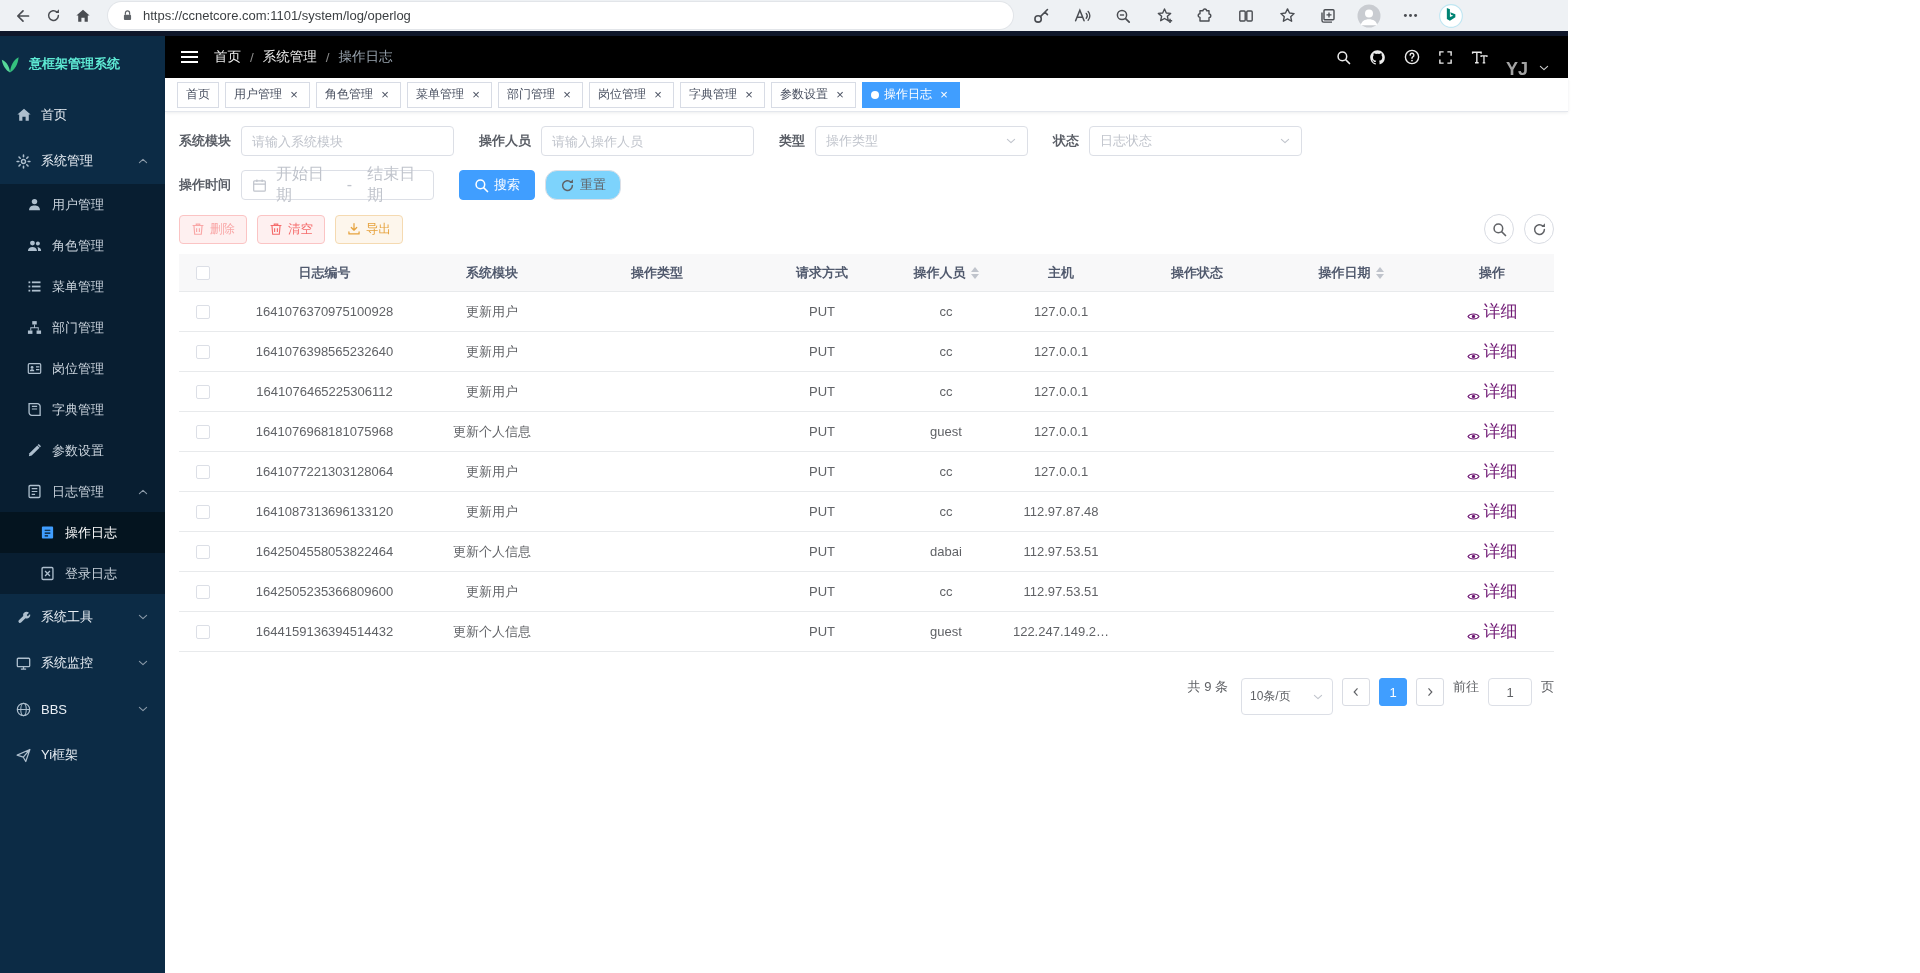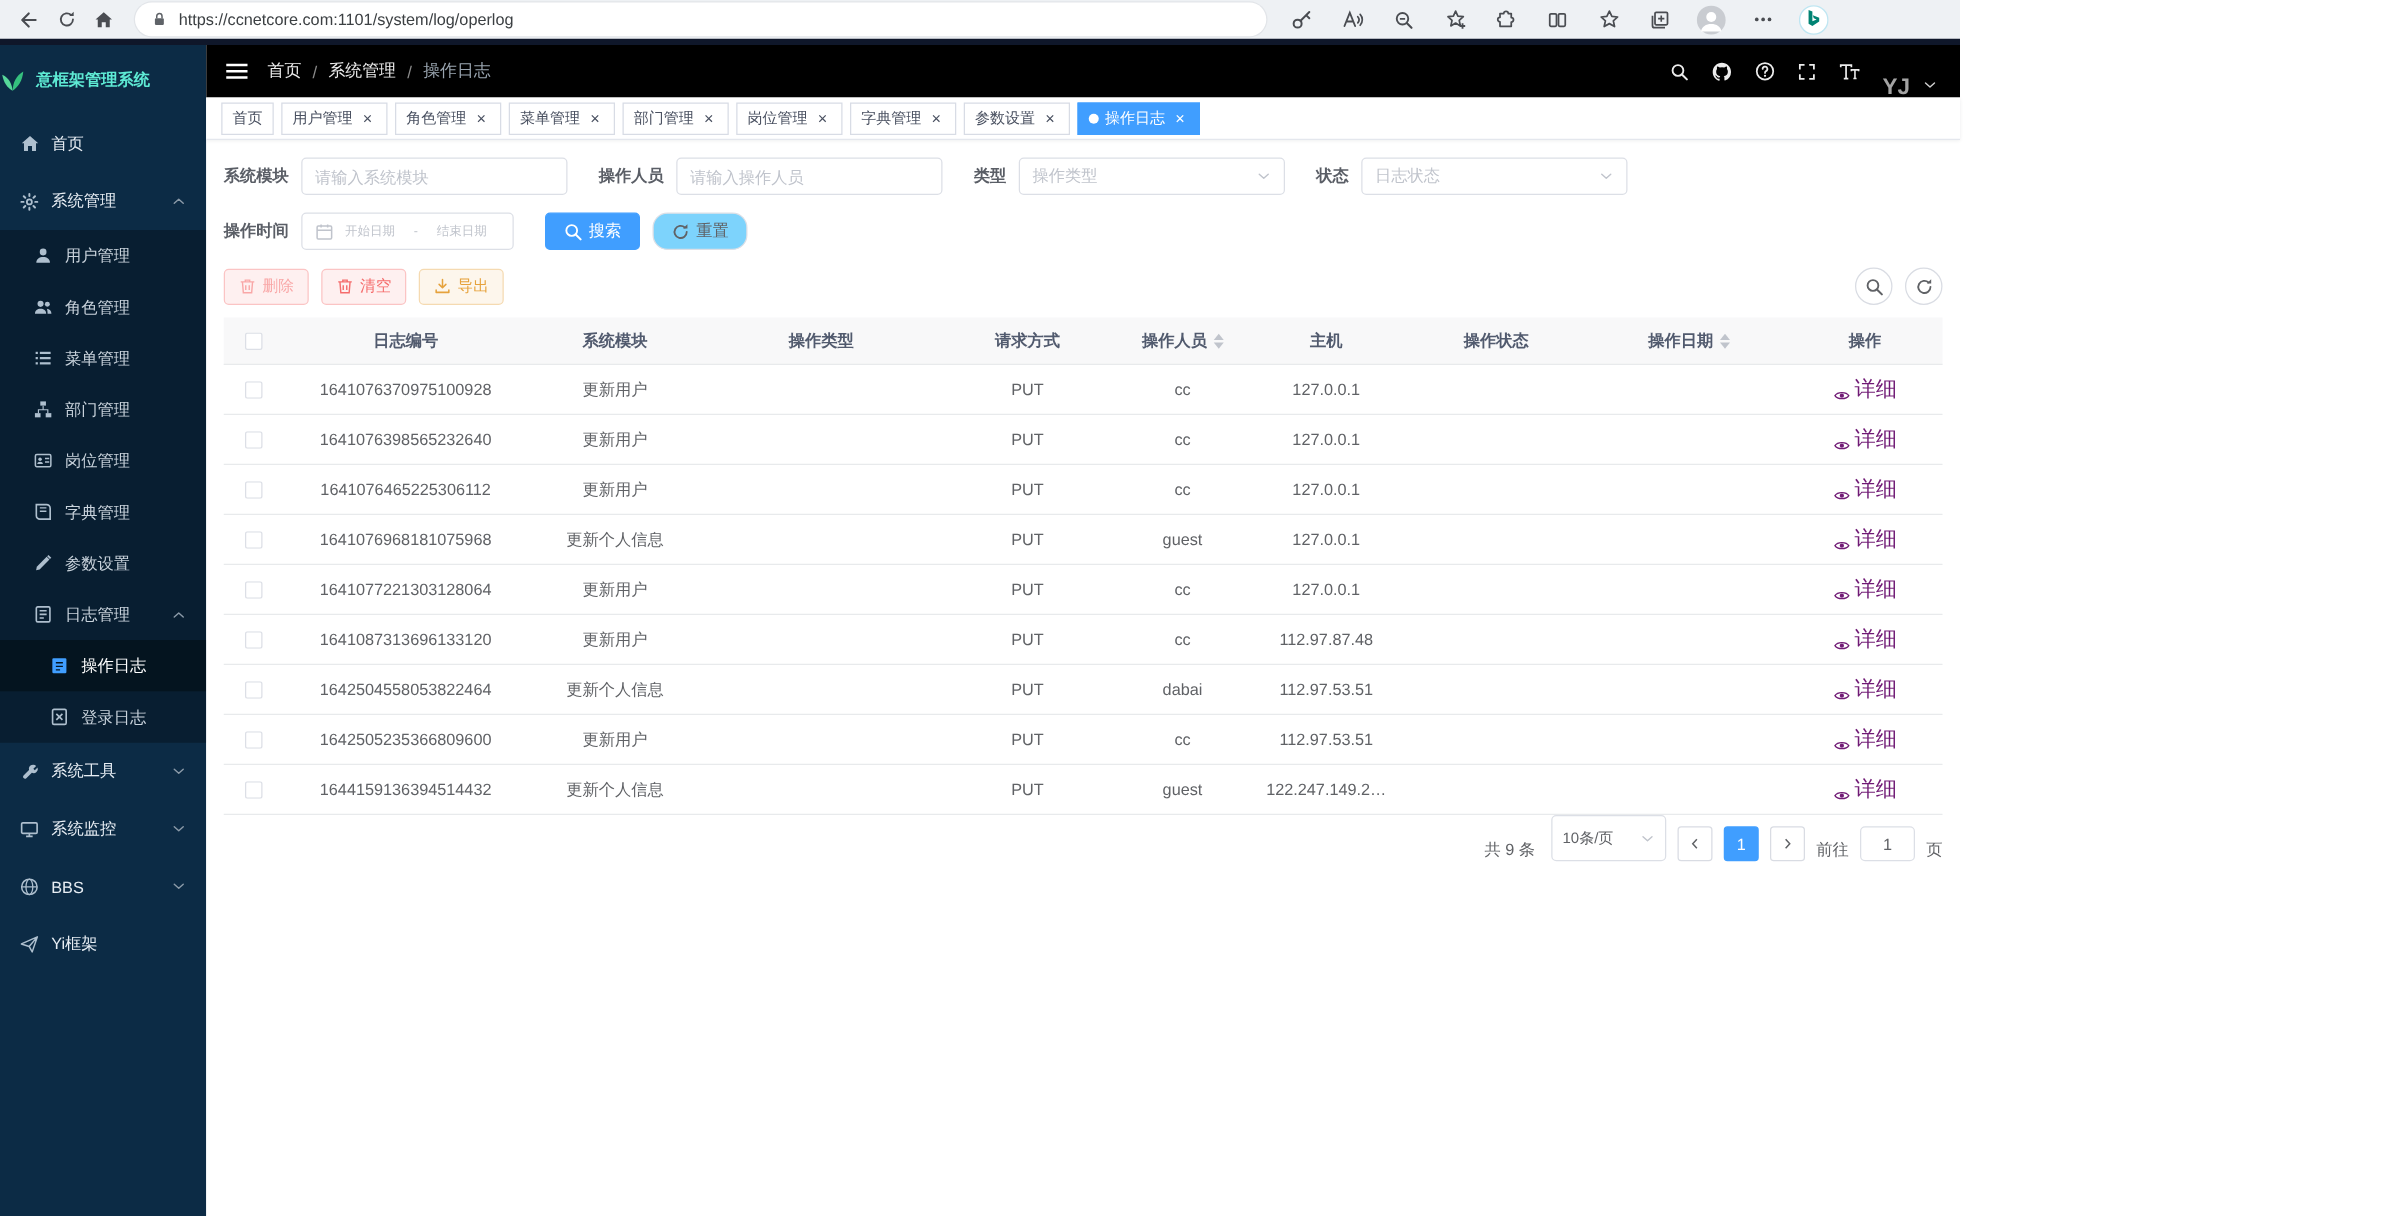--- a/index.html
+++ b/index.html
@@ -77,21 +77,21 @@
   .fgroup { display:flex; align-items:center; margin-right:25px; }
   .flabel { font-weight:bold; color:#5a5e66; margin-right:10px; white-space:nowrap; }
   .finput { width:213px; height:30px; border:1px solid #dcdfe6; border-radius:4px;
     background:#fff; display:flex; align-items:center; padding:0 10px; font-size:13px; }
   .finput input { border:none; outline:none; flex:1; min-width:0; font-size:13px; color:#606266;
     background:transparent; font-family:inherit; }
   .finput input::placeholder { color:#c0c4cc; }
   .fselect { justify-content:space-between; cursor:pointer; }
   .ph { color:#c0c4cc; }
   .selcaret { color:#c0c4cc; }
-  .fdate { width:170px; font-size:10px; }
+  .fdate { width:193px; font-size:16px; }
   .fdate .cal { color:#c0c4cc; margin-right:9px; }
   .fdate .sep { margin:0 15px; }
 
   .btn { height:30px; display:inline-flex; align-items:center; gap:5px; padding:0 14px;
     border-radius:4px; font-size:13px; cursor:pointer; border:1px solid transparent;
     font-family:inherit; }
   .btn-primary { background:#409eff; border-color:#409eff; color:#fff; }
   .btn-plain { background:#7dd3fc; border-color:#dcdfe6; color:#606266;border-radius:12px; }
   .btn-sm { height:29px; padding:0 11px; font-size:12.5px; }
   .btn-danger-disabled { background:#fef0f0; border-color:#fbc4c4; color:#f9a7a7; cursor:not-allowed; }
@@ -120,22 +120,22 @@
   .sorts { display:inline-flex; flex-direction:column; margin-left:5px; cursor:pointer; }
   .sorts i { display:block; width:0; height:0; border-left:4px solid transparent;
     border-right:4px solid transparent; }
   .sorts .cu { border-bottom:5px solid #c0c4cc; margin-bottom:2px; }
   .sorts .cd { border-top:5px solid #c0c4cc; }
   .detail { color:#701a75; display:inline-flex; align-items:flex-end; gap:4px; font-size:17px;
     cursor:pointer; }
   .detail svg { width:13px; height:13px; }
 
   
-  .pager { display:flex; align-items:flex-end; justify-content:flex-end; gap:9px;
-    font-size:13px; color:#606266; }
+  .pager { display:flex; align-items:flex-start; justify-content:flex-end; gap:9px;
+    margin-top:26px; font-size:13px; color:#606266; }
   .pager .total { margin-right:4px; }
   .psel { width:92px; height:37px; border:1px solid #dcdfe6; border-radius:4px; background:#fff;
     display:flex; align-items:center; justify-content:space-between; padding:0 8px;
     font-size:12px; color:#606266; cursor:pointer; }
   .pbtn { min-width:28px; height:28px; border:1px solid #d9dce3; border-radius:3px; background:#fff;
     color:#606266; display:inline-flex; align-items:center; justify-content:center; cursor:pointer; }
   .pbtn.pcur { background:#409eff; border-color:#409eff; color:#fff; font-size:13px; }
   .pinput { width:44px; height:28px; border:1px solid #dcdfe6; border-radius:4px;
     text-align:center; font-size:13px; color:#606266; outline:none; font-family:inherit; }
 </style>

